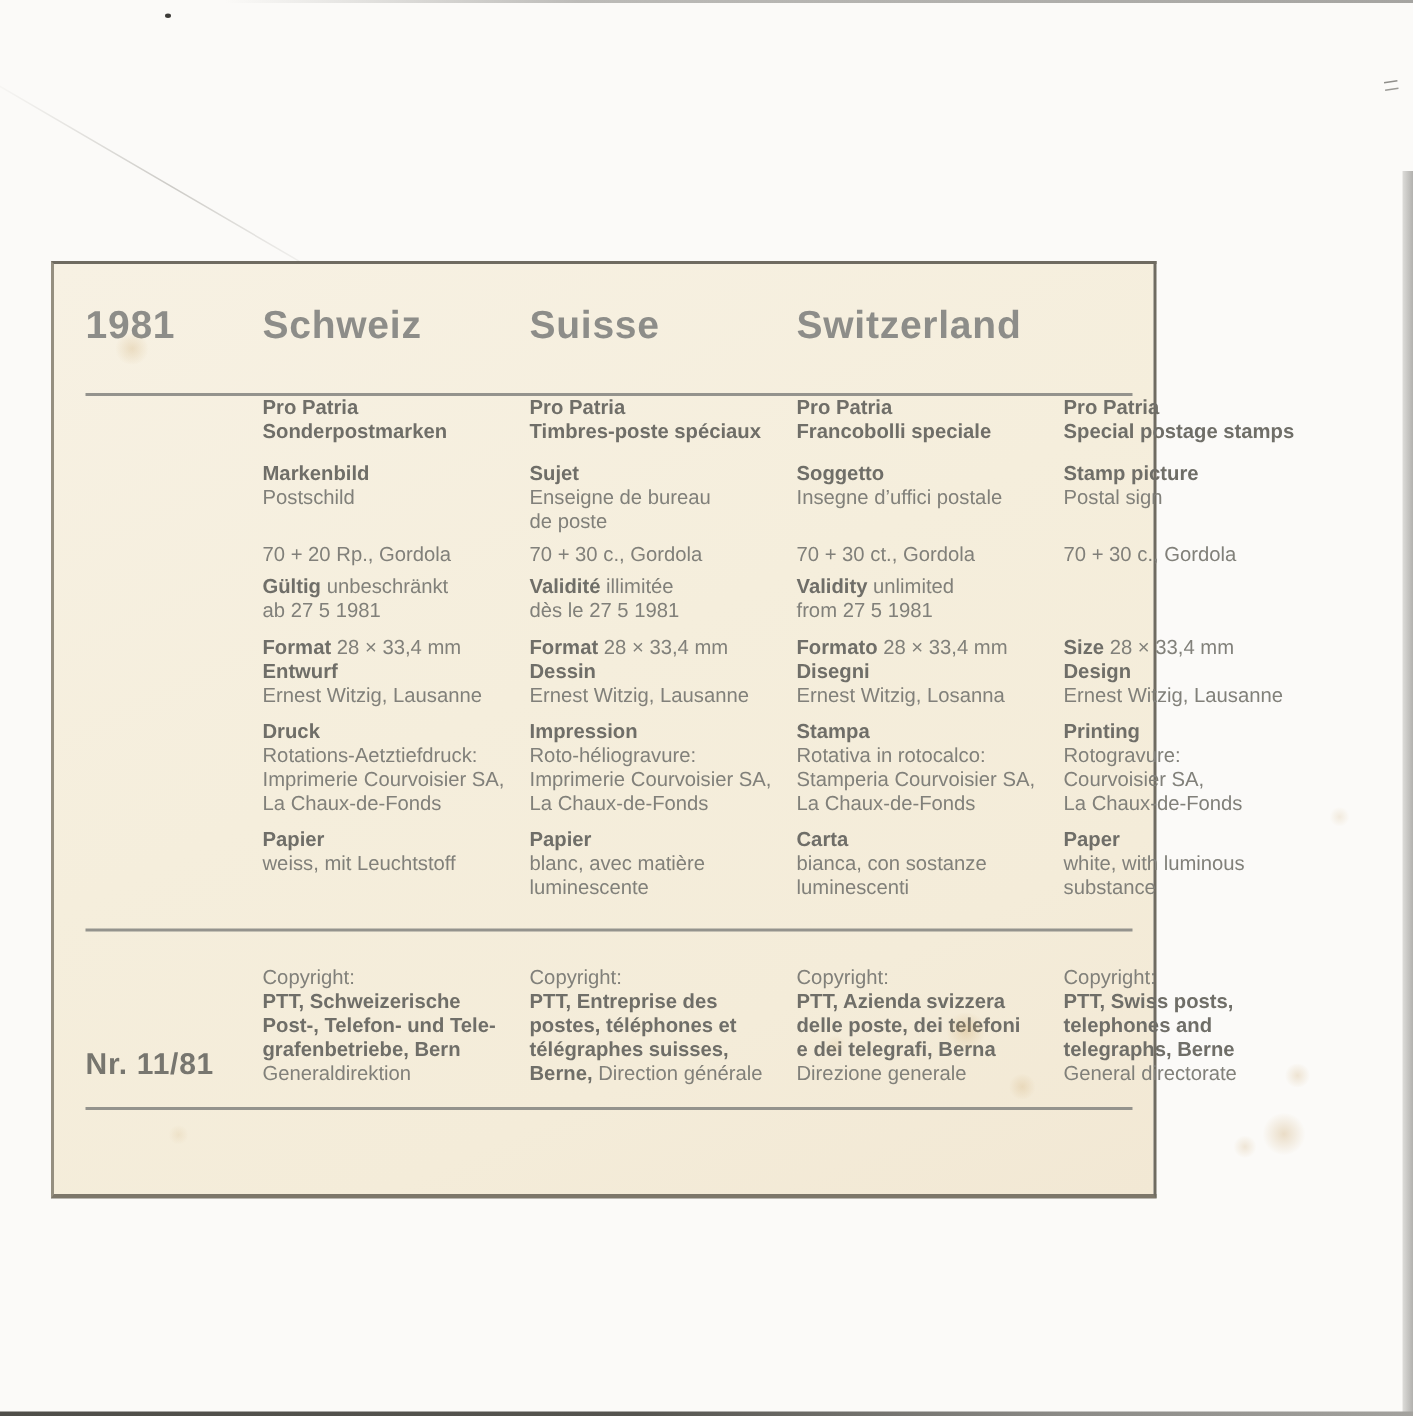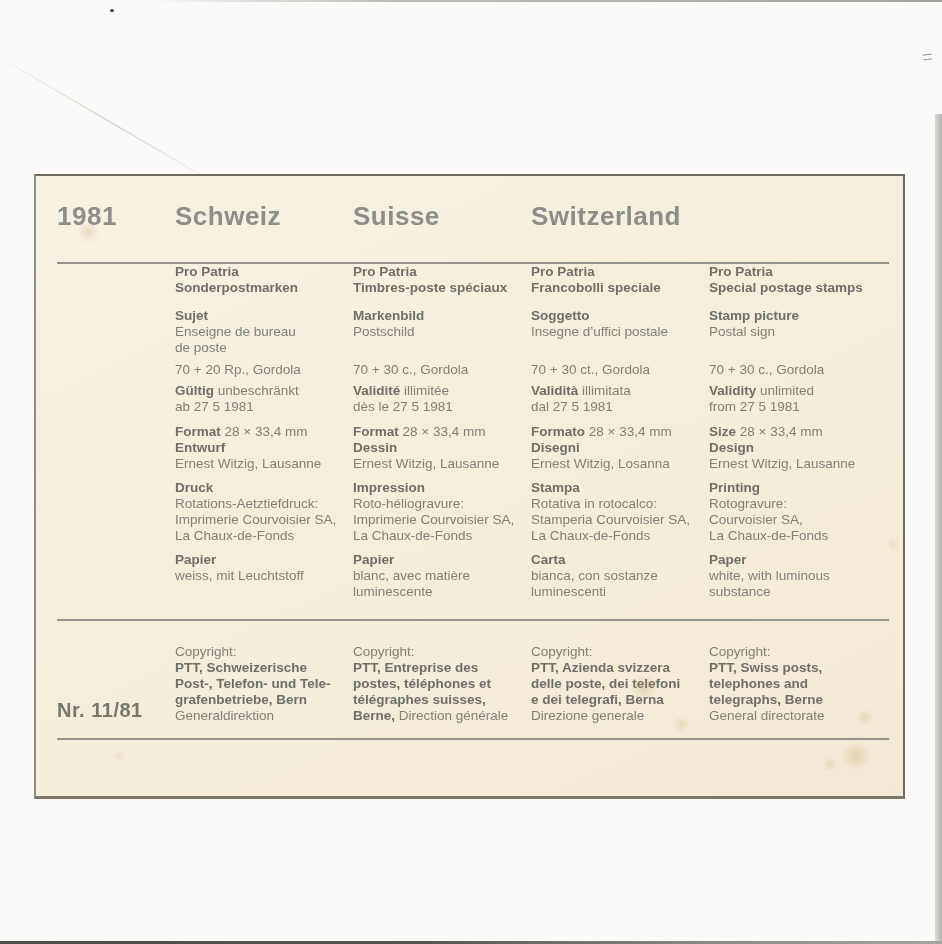--- a/index.html
+++ b/index.html
@@ -26,21 +26,21 @@
   .st2{left:630px;top:675px;width:28px;height:25px;opacity:.6}
   .st3{left:672px;top:716px;width:19px;height:17px;opacity:.45}
   .st4{left:841px;top:742px;width:30px;height:28px;opacity:.65}
   .st5{left:856px;top:709px;width:18px;height:16px;opacity:.5}
   .st6{left:822px;top:757px;width:16px;height:15px;opacity:.45}
   .st7{left:886px;top:538px;width:14px;height:13px;opacity:.35}
   .st8{left:550px;top:690px;width:14px;height:13px;opacity:.3}
   .st9{left:112px;top:750px;width:14px;height:13px;opacity:.28}
   
   .card{
-    position:absolute;left:34px;top:174px;width:871px;height:625px;box-sizing:border-box;
+    position:absolute;left:34px;top:174px;width:737px;height:625px;box-sizing:border-box;
     background:linear-gradient(155deg,#f7f1e3,#f5eedc 45%,#f4ecd9 75%,#f2e8d4);
     border:2px solid #6f6b61;border-left-color:#958f80;border-bottom:3px solid #7d776a;
     padding:26px 14px 0 21px;
   }
   .hdr{display:grid;grid-template-columns:118px 178px 178px 178px 178px;
     color:#8d8d89;font-weight:bold;font-size:26px;line-height:28px;letter-spacing:.5px}
   .rule{height:0;border-top:2px solid #94938d}
   .r1{margin-top:32px}
   .r2{margin-top:19px}
   .r3{margin-top:14px}
@@ -87,29 +87,29 @@
           <div class="line"><span class="b">Pro Patria</span></div>
           <div class="line"><span class="b">Francobolli speciale</span></div>
         </div>
         <div class="cell">
           <div class="line"><span class="b">Pro Patria</span></div>
           <div class="line"><span class="b">Special postage stamps</span></div>
         </div>
       </div>
       <div class="row g1">
         <div class="cell">
+          <div class="line"><span class="b">Markenbild</span></div>
+          <div class="line"><span>Postschild</span></div>
+        </div>
+        <div class="cell">
           <div class="line"><span class="b">Sujet</span></div>
           <div class="line"><span>Enseigne de bureau</span></div>
           <div class="line"><span>de poste</span></div>
         </div>
         <div class="cell">
-          <div class="line"><span class="b">Markenbild</span></div>
-          <div class="line"><span>Postschild</span></div>
-        </div>
-        <div class="cell">
           <div class="line"><span class="b">Soggetto</span></div>
           <div class="line"><span>Insegne d’uffici postale</span></div>
         </div>
         <div class="cell">
           <div class="line"><span class="b">Stamp picture</span></div>
           <div class="line"><span>Postal sign</span></div>
         </div>
       </div>
       <div class="row g2">
         <div class="cell">
@@ -126,24 +126,20 @@
         </div>
       </div>
       <div class="row g3">
         <div class="cell">
           <div class="line"><span class="b">Gültig</span><span> unbeschränkt</span></div>
           <div class="line"><span>ab 27 5 1981</span></div>
         </div>
         <div class="cell">
           <div class="line"><span class="b">Validité</span><span> illimitée</span></div>
           <div class="line"><span>dès le 27 5 1981</span></div>
-        </div>
-        <div class="cell">
-          <div class="line"><span class="b">Validità</span><span> illimitata</span></div>
-          <div class="line"><span>dal 27 5 1981</span></div>
         </div>
         <div class="cell">
           <div class="line"><span class="b">Validity</span><span> unlimited</span></div>
           <div class="line"><span>from 27 5 1981</span></div>
         </div>
       </div>
       <div class="row g4">
         <div class="cell">
           <div class="line"><span class="b">Format</span><span> 28 × 33,4 mm</span></div>
         </div>

